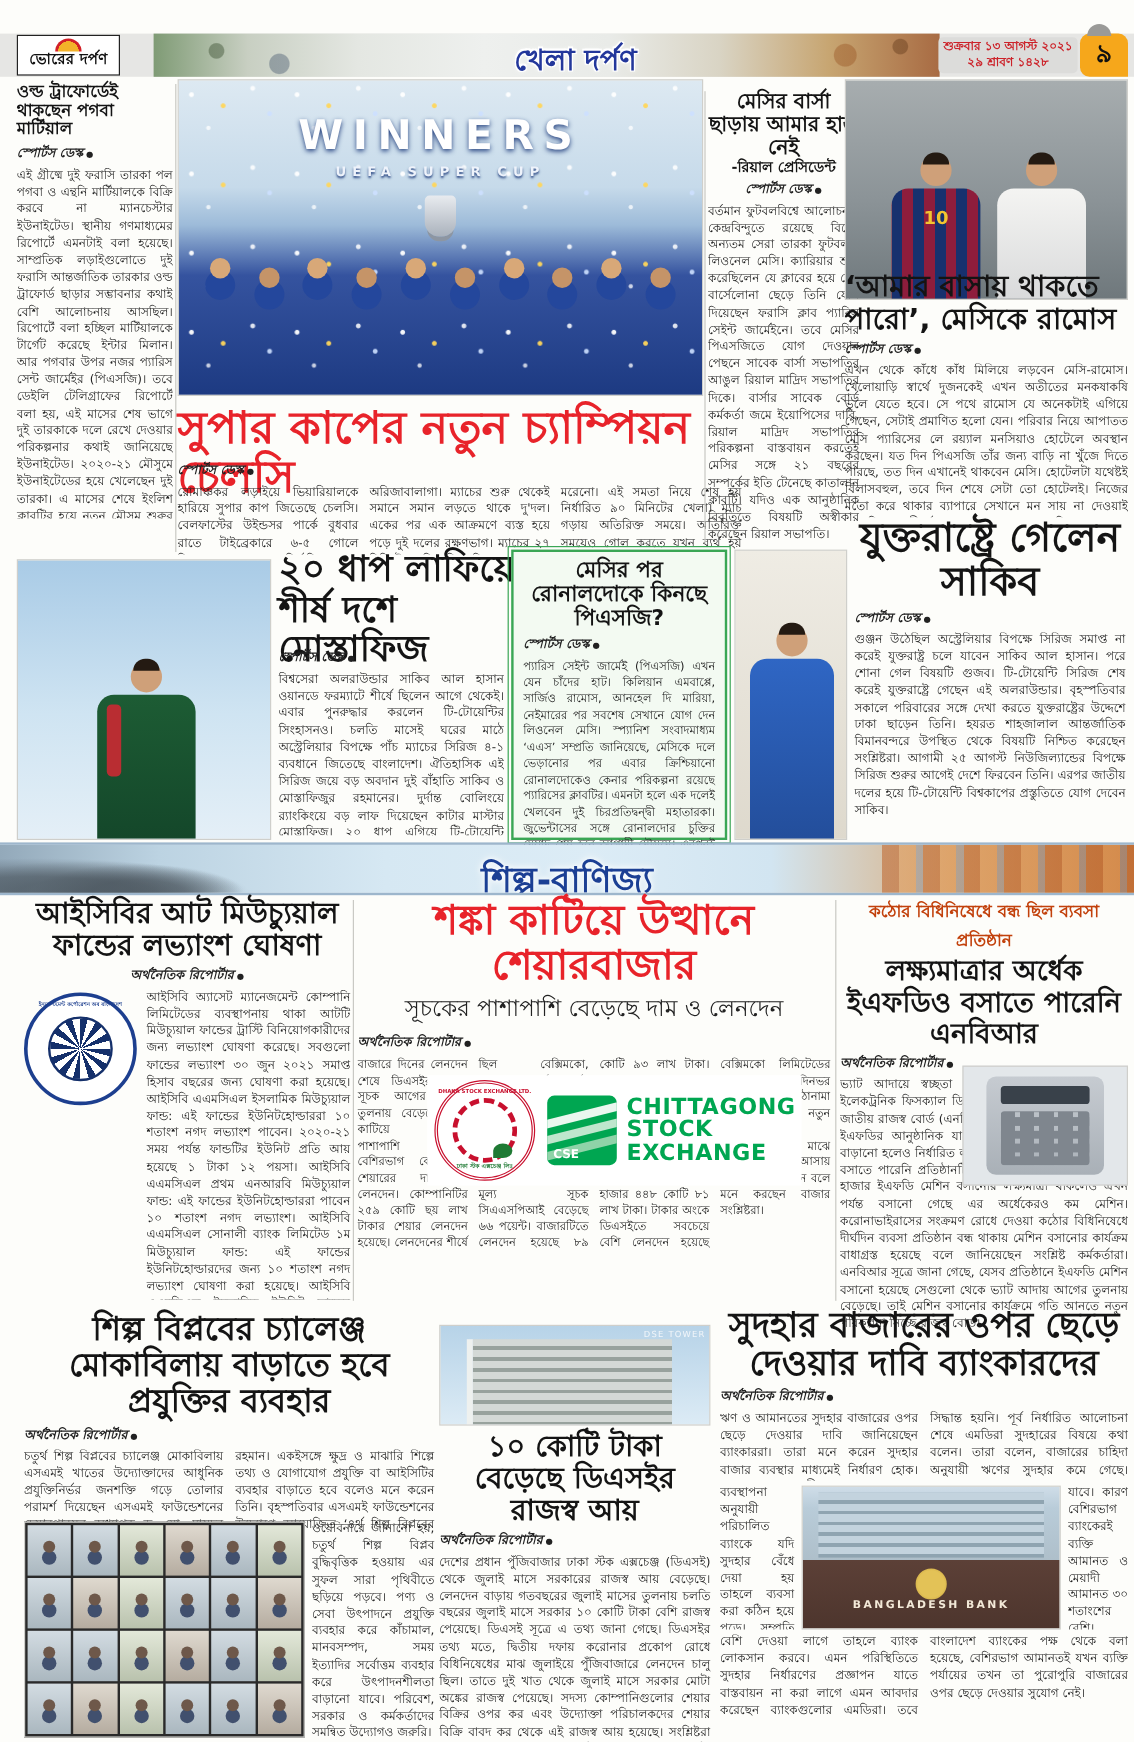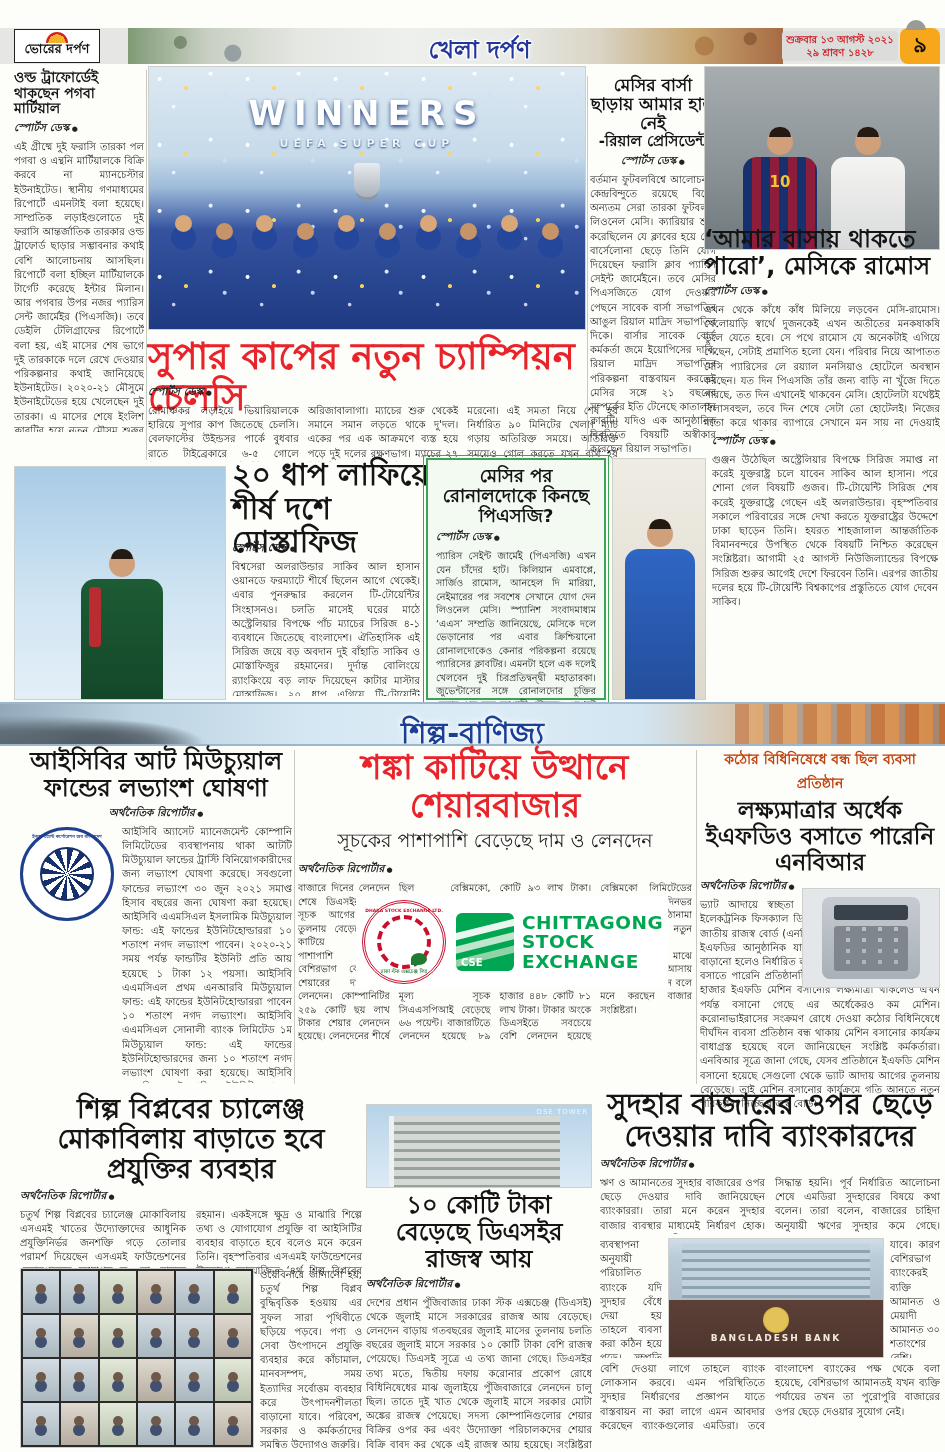--- a/index.html
+++ b/index.html
@@ -178,21 +178,21 @@
     <div class="byline" style="margin-top:0;">স্পোর্টস ডেস্ক</div>
     <div class="cols3" style="height:58px;">
       <div class="bt">রোমাঞ্চকর লড়াইয়ে ভিয়ারিয়ালকে হারিয়ে সুপার কাপ জিতেছে চেলসি। বেলফাস্টের উইন্ডসর পার্কে বুধবার রাতে টাইব্রেকারে ৬-৫ গোলে জিতেছে ব্লুজরা। নির্ধারিত ৯০ মিনিটের লড়াই ১-১ সমতার পর অতিরিক্ত সময়ও এই স্কোরলাইনে শেষ হয়। টাইব্রেকারে ভিয়ারিয়ালের নটি শট রুখে</div>
       <div class="bt">অরিজাবালাগা। ম্যাচের শুরু থেকেই সমানে সমান লড়তে থাকে দু'দল। একের পর এক আক্রমণে ব্যস্ত হয়ে পড়ে দুই দলের রক্ষণভাগ। ম্যাচের ২৭ মিনিটের হাকিম জিয়েচির গোলে লিড পায় চেলসি। প্রথমার্ধ শেষে ১-০ গোলে এগিয়ে থাকে তুখোড়ের শিষ্যরা। বিরতির পর ৭৩ মিনিটে সমতায় ফেরে ভিয়ারিয়াল। গোল করেন জেরার্ড</div>
       <div class="bt">মরেনো। এই সমতা নিয়ে শেষ হয় নির্ধারিত ৯০ মিনিটের খেলা। ম্যাচ গড়ায় অতিরিক্ত সময়ে। অতিরিক্ত সময়েও গোল করতে যখন ব্যর্থ হয় দু'দল তখন ম্যাচ গড়ায় টাইব্রেকারে। এবারসহ ৪৭টি সুপার কাপ ম্যাচের মাত্র তিনটি গড়াল টাইব্রেকারে। এই টাইব্রেকারের সবকটি ম্যাচেই খেলেছে চেলসির নাম। এর আগে দুটি</div>
     </div>
   </div>
 
   <div class="abs" style="left:590px;top:76px;width:126px;height:376px;">
     <div class="hl center" style="font-size:17px;">মেসির বার্সা ছাড়ায় আমার হাত নেই</div>
-    <div class="hl center" style="font-size:15px;">-রিয়াল প্রেসিডেন্ট</div>
+    <div class="hl center" style="font-size:12px;">-রিয়াল প্রেসিডেন্ট</div>
     <div class="byline center">স্পোর্টস ডেস্ক</div>
     <div class="bt" style="height:296px;">বর্তমান ফুটবলবিশ্বে আলোচনার কেন্দ্রবিন্দুতে রয়েছে বিশ্বের অন্যতম সেরা তারকা ফুটবলার লিওনেল মেসি। ক্যারিয়ার শুরু করেছিলেন যে ক্লাবের হয়ে সেই বার্সেলোনা ছেড়ে তিনি যোগ দিয়েছেন ফরাসি ক্লাব প্যারিস সেইন্ট জার্মেইনে। তবে মেসির পিএসজিতে যোগ দেওয়ার পেছনে সাবেক বার্সা সভাপতির আঙুল রিয়াল মাদ্রিদ সভাপতির দিকে। বার্সার সাবেক বোর্ড কর্মকর্তা জমে ইয়োপিসের দাবি, রিয়াল মাদ্রিদ সভাপতির পরিকল্পনা বাস্তবায়ন করতেই মেসির সঙ্গে ২১ বছরের সম্পর্কের ইতি টেনেছে কাতালান ক্লাবটি। যদিও এক আনুষ্ঠানিক বিবৃতিতে বিষয়টি অস্বীকার করেছেন রিয়াল সভাপতি।</div>
   </div>
 
   <div class="photo" id="mr-photo" style="left:704px;top:66px;width:236px;height:184px;">
     <div class="fig" style="left:38px;">
       <div class="head"></div>
         <div class="torso barca">
           <div class="num">10</div>
         </div>
@@ -226,20 +226,21 @@
     <div class="bt" style="font-size:9.5px;height:168px;">প্যারিস সেইন্ট জার্মেই (পিএসজি) এখন যেন চাঁদের হাট। কিলিয়ান এমবাপ্পে, সার্জিও রামোস, আনহেল দি মারিয়া, নেইমারের পর সবশেষ সেখানে যোগ দেন লিওনেল মেসি। স্প্যানিশ সংবাদমাধ্যম ‘এএস’ সম্প্রতি জানিয়েছে, মেসিকে দলে ভেড়ানোর পর এবার ক্রিশ্চিয়ানো রোনালদোকেও কেনার পরিকল্পনা রয়েছে প্যারিসের ক্লাবটির। এমনটা হলে এক দলেই খেলবেন দুই চিরপ্রতিদ্বন্দ্বী মহাতারকা। জুভেন্টাসের সঙ্গে রোনালদোর চুক্তির মেয়াদ শেষ হবে আগামী মৌসুমে। এরপরই তাকে বিনা ট্রান্সফার ফিতে দলে নিতে চায় পিএসজি। এমন খবরে ফুটবল বিশ্বে চলছে তুমুল আলোচনা।</div>
   </div>
 
   <div class="photo" id="shakib-photo" style="left:612px;top:458px;width:94px;height:242px;">
     <div class="fig" style="left:12px;">
       <div class="head"></div>
         <div class="torso blue" style="width:70px;height:150px;"></div>
     </div>
   </div>
   <div class="abs" style="left:712px;top:430px;width:226px;height:272px;">
+    <div class="hl center" style="font-size:33px;">যুক্তরাষ্ট্রে গেলেন সাকিব</div>
     <div class="byline">স্পোর্টস ডেস্ক</div>
     <div class="bt" style="height:152px;">গুঞ্জন উঠেছিল অস্ট্রেলিয়ার বিপক্ষে সিরিজ সমাপ্ত না করেই যুক্তরাষ্ট্র চলে যাবেন সাকিব আল হাসান। পরে শোনা গেল বিষয়টি গুজব। টি-টোয়েন্টি সিরিজ শেষ করেই যুক্তরাষ্ট্রে গেছেন এই অলরাউন্ডার। বৃহস্পতিবার সকালে পরিবারের সঙ্গে দেখা করতে যুক্তরাষ্ট্রের উদ্দেশে ঢাকা ছাড়েন তিনি। হযরত শাহজালাল আন্তর্জাতিক বিমানবন্দরে উপস্থিত থেকে বিষয়টি নিশ্চিত করেছেন সংশ্লিষ্টরা। আগামী ২৫ আগস্ট নিউজিল্যান্ডের বিপক্ষে সিরিজ শুরুর আগেই দেশে ফিরবেন তিনি। এরপর জাতীয় দলের হয়ে টি-টোয়েন্টি বিশ্বকাপের প্রস্তুতিতে যোগ দেবেন সাকিব।</div>
   </div>
 
   <div class="biz-banner">
     <div class="biz-title">শিল্প-বাণিজ্য</div>
   </div>
 
   <div class="abs" style="left:20px;top:748px;width:272px;height:338px;">
     <div class="hl center" style="font-size:24px;">আইসিবির আট মিউচ্যুয়াল ফান্ডের লভ্যাংশ ঘোষণা</div>

